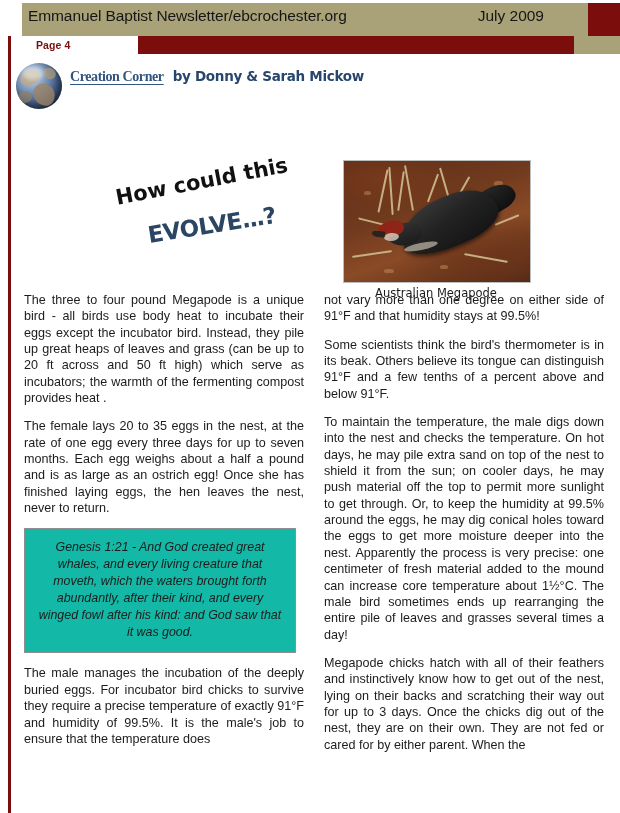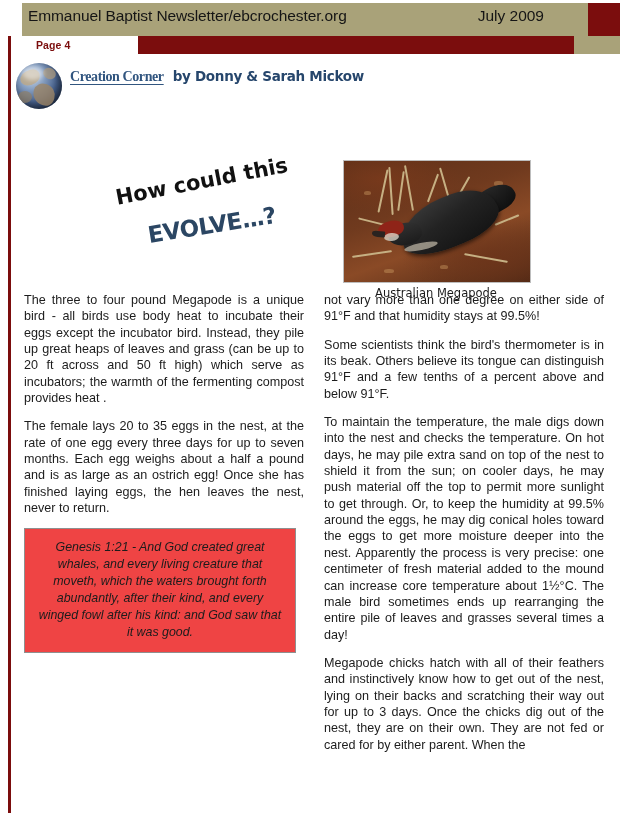--- a/index.html
+++ b/index.html
@@ -339,21 +339,21 @@
   .col-left  { left: 3px; }
   .col-right { left: 303px; }
   .col p {
     margin: 0 0 12px 8px;
   }
 
   
   .quote-box {
     margin: 4px 8px 12px 8px;
     border: 1px solid #8f8f8f;
-    background: #ef4444;
+    background: #14b8a6;
     padding: 10px 12px 11px 12px;
     box-sizing: border-box;
   }
   .quote-box p {
     margin: 0;
     font-family: "Liberation Sans", sans-serif;
     font-style: italic;
     font-size: 12.4px;
     line-height: 17px;
     color: #1c1c1c;
@@ -426,20 +426,21 @@
   <div class="photo-caption">
     <div>Australian Megapode</div>
   </div>
 
   <div class="col col-left">
     <p>The three to four pound Megapode is a unique bird - all birds use body heat to incubate their eggs except the incubator bird. Instead, they pile up great heaps of leaves and grass (can be up to 20 ft across and 50 ft high) which serve as incubators; the warmth of the fermenting compost provides heat .</p>
     <p>The female lays 20 to 35 eggs in the nest, at the rate of one egg every three days for up to seven months. Each egg weighs about a half a pound and is as large as an ostrich egg! Once she has finished laying eggs, the hen leaves the nest, never to return.</p>
     <div class="quote-box">
       <p>Genesis 1:21 - And God created great whales, and every living creature that moveth, which the waters brought forth abundantly, after their kind, and every winged fowl after his kind: and God saw that it was good.</p>
     </div>
+    <p>The male manages the incubation of the deeply buried eggs. For incubator bird chicks to survive they require a precise temperature of exactly 91°F and humidity of 99.5%. It is the male's job to ensure that the temperature does</p>
   </div>
 
   <div class="col col-right">
     <p>not vary more than one degree on either side of 91°F and that humidity stays at 99.5%!</p>
     <p>Some scientists think the bird's thermometer is in its beak. Others believe its tongue can distinguish 91°F and a few tenths of a percent above and below 91°F.</p>
     <p>To maintain the temperature, the male digs down into the nest and checks the temperature. On hot days, he may pile extra sand on top of the nest to shield it from the sun; on cooler days, he may push material off the top to permit more sunlight to get through. Or, to keep the humidity at 99.5% around the eggs, he may dig conical holes toward the eggs to get more moisture deeper into the nest. Apparently the process is very precise: one centimeter of fresh material added to the mound can increase core temperature about 1½°C. The male bird sometimes ends up rearranging the entire pile of leaves and grasses several times a day!</p>
     <p>Megapode chicks hatch with all of their feathers and instinctively know how to get out of the nest, lying on their backs and scratching their way out for up to 3 days. Once the chicks dig out of the nest, they are on their own. They are not fed or cared for by either parent. When the</p>
   </div>
 
 </div>

